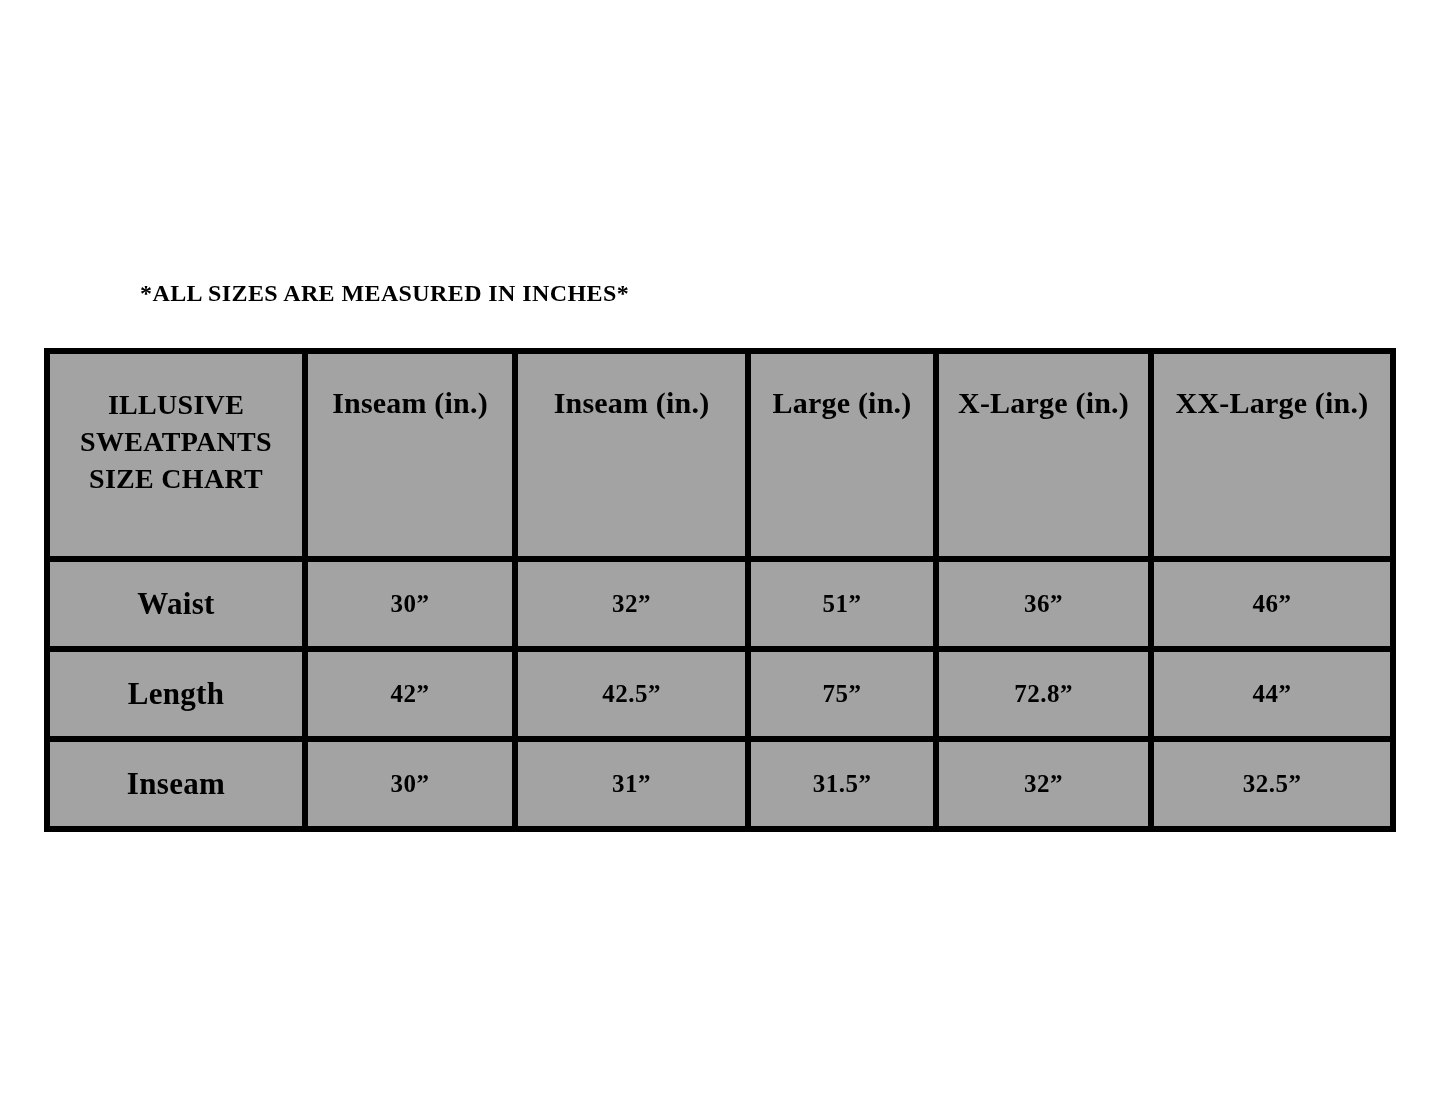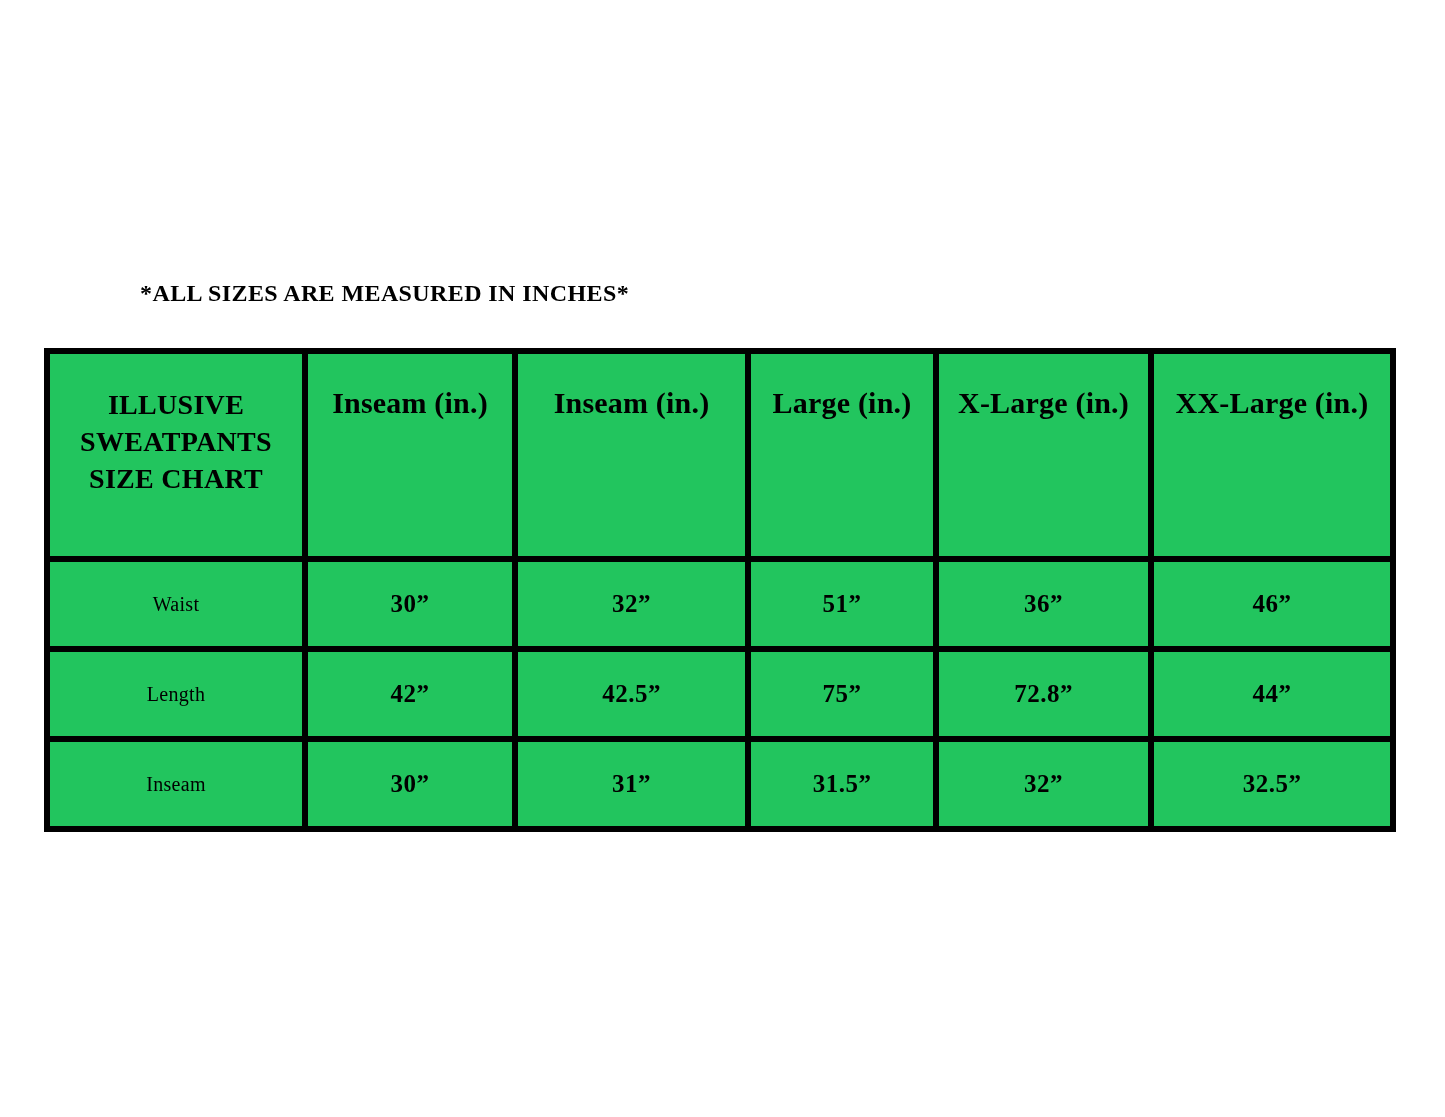--- a/index.html
+++ b/index.html
@@ -35,21 +35,21 @@
   #chart-wrap {
     position: absolute;
     left: 44px;
     top: 348px;
     width: 1358px;
   }
   table.size-chart {
     border-collapse: collapse;
     table-layout: fixed;
     width: 1270px;
-    background: #22c55e;
+    background: #a3a3a3;
   }
   table.size-chart td, table.size-chart th {
     border: 6px solid #000000;
     text-align: center;
     vertical-align: middle;
     padding: 0;
   }
   
   col.c0 { width: 258px; }
   col.c1 { width: 210px; }
@@ -70,22 +70,22 @@
     line-height: 1.33;
     letter-spacing: 0.3px;
   }
   tr.header-row th.size-head {
     letter-spacing: 0.2px;
   }
   tr.data-row td {
     height: 84px;
   }
   td.row-label {
-    font-size: 20px;
-    font-weight: normal;
+    font-size: 31px;
+    font-weight: bold;
     letter-spacing: 0.3px;
   }
   td.value {
     font-size: 25px;
     font-weight: bold;
     letter-spacing: 0.5px;
   }
 </style>
 </head>
 <body>

